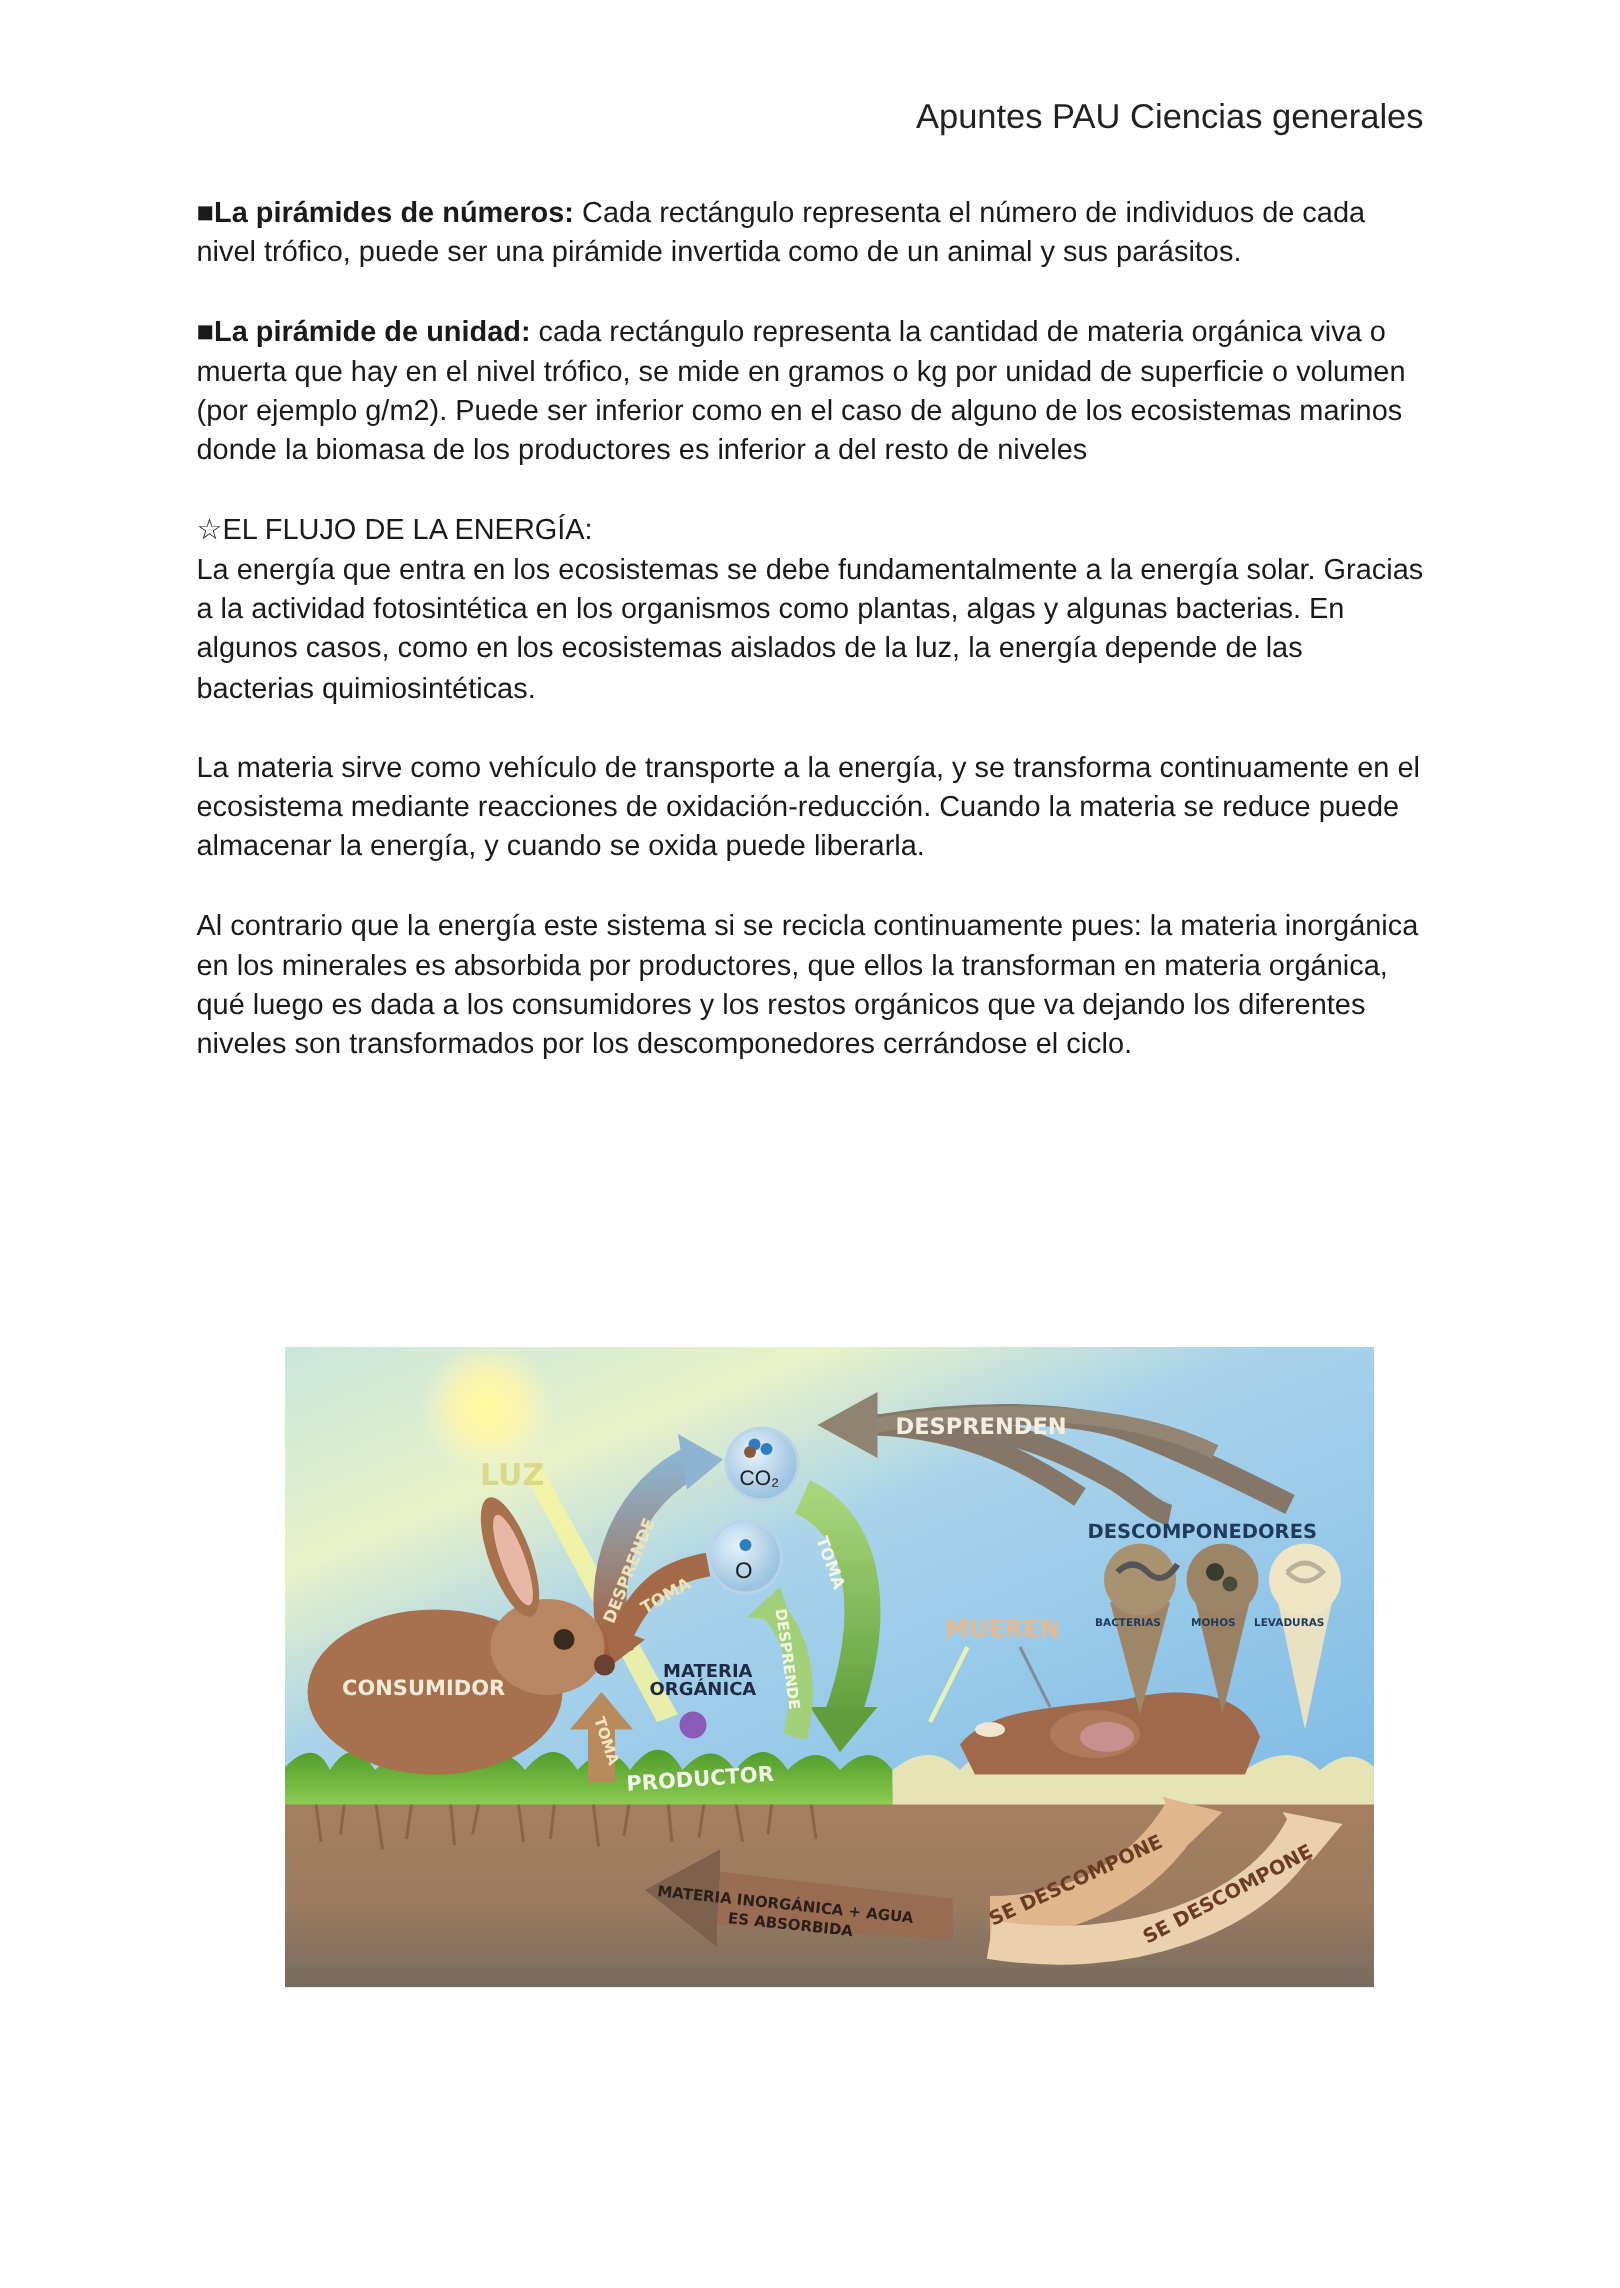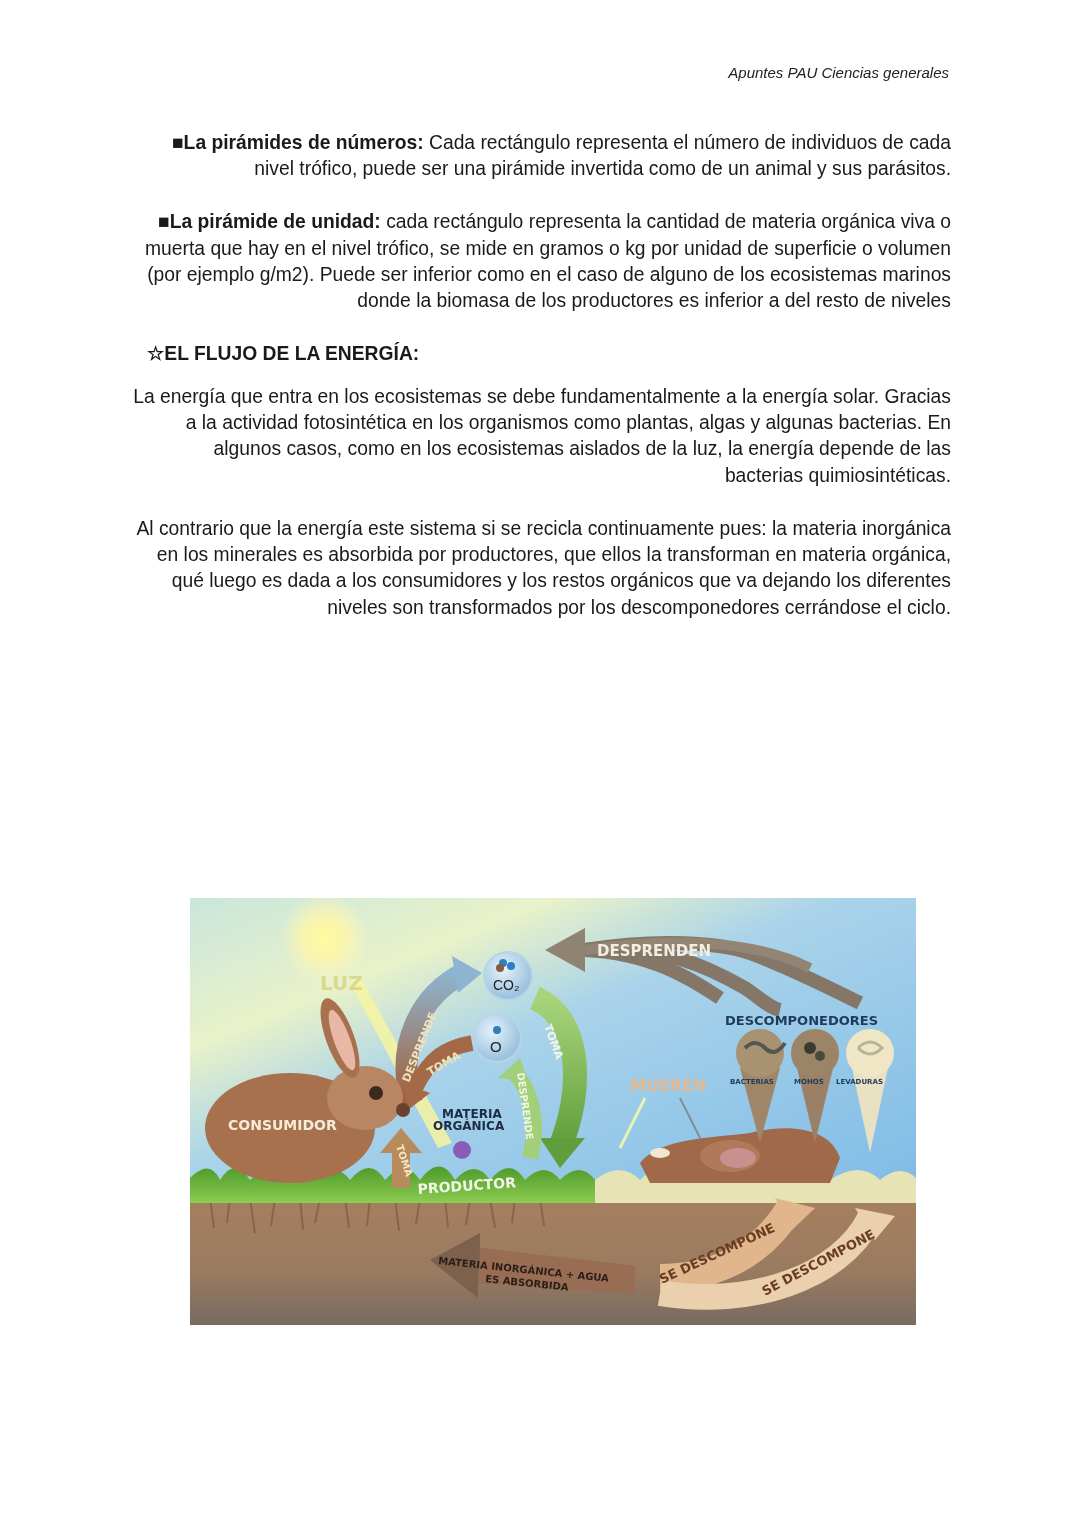--- a/index.html
+++ b/index.html
@@ -1,42 +1,43 @@
 <!DOCTYPE html>
 <html><head>
 <meta charset="utf-8">
 <style>
   html, body { margin: 0; padding: 0; background: #ffffff; }
   body { width: 1080px; height: 1525px; position: relative; overflow: hidden;
          font-family: "Liberation Sans", sans-serif; color: #1a1a1a; }
-  .header { position: absolute; top: 64px; right: 131px; font-size: 15px; font-style: italic; color: #222; }
+  .header { position: absolute; top: 64px; right: 131px; font-size: 23px; color: #222; }
   .content { position: absolute; left: 131px; top: 130px; width: 820px; font-size: 19.3px; line-height: 26.4px; }
-  .para { margin: 0 0 26.4px 0; text-align: right; }
+  .para { margin: 0 0 26.4px 0; }
   .para b { font-weight: bold; }
-  .heading { font-weight: bold; margin: 16px; }
+  .heading { font-weight: normal; margin: 0; }
   .figure { position: absolute; left: 190px; top: 898px; width: 726px; height: 427px; overflow: hidden; }
   .figure svg { display: block; }
   .lbl { font-family: "DejaVu Sans", sans-serif; font-weight: bold; }
 </style>
 </head>
 <body>
 
 <div class="header">Apuntes PAU Ciencias generales</div>
 
 <div class="content">
   <p class="para">
     <b><span>■</span><span>La pirámides de números:</span></b><span> Cada rectángulo representa el número de individuos de cada nivel trófico, puede ser una pirámide invertida como de un animal y sus parásitos.</span>
   </p>
   <p class="para">
     <b><span>■</span><span>La pirámide de unidad:</span></b><span> cada rectángulo representa la cantidad de materia orgánica viva o muerta que hay en el nivel trófico, se mide en gramos o kg por unidad de superficie o volumen (por ejemplo g/m2). Puede ser inferior como en el caso de alguno de los ecosistemas marinos donde la biomasa de los productores es inferior a del resto de niveles</span>
   </p>
 
   <p class="heading">☆EL FLUJO DE LA ENERGÍA:</p>
   <p class="para">La energía que entra en los ecosistemas se debe fundamentalmente a la energía solar. Gracias a la actividad fotosintética en los organismos como plantas, algas y algunas bacterias. En algunos casos, como en los ecosistemas aislados de la luz, la energía depende de las bacterias quimiosintéticas.</p>
 
+  <p class="para">La materia sirve como vehículo de transporte a la energía, y se transforma continuamente en el ecosistema mediante reacciones de oxidación-reducción. Cuando la materia se reduce puede almacenar la energía, y cuando se oxida puede liberarla.</p>
   <p class="para">Al contrario que la energía este sistema si se recicla continuamente pues: la materia inorgánica en los minerales es absorbida por productores, que ellos la transforman en materia orgánica, qué luego es dada a los consumidores y los restos orgánicos que va dejando los diferentes niveles son transformados por los descomponedores cerrándose el ciclo.</p>
 </div>
 
 <div class="figure">
   <svg width="726" height="427" viewBox="0 0 726 427" xmlns="http://www.w3.org/2000/svg">
     <defs>
       <linearGradient id="sky" x1="0" y1="0" x2="1" y2="1">
         <stop offset="0" stop-color="#c9e6dc"></stop>
         <stop offset="0.25" stop-color="#e9f2c9"></stop>
         <stop offset="0.45" stop-color="#a9d3ea"></stop>

